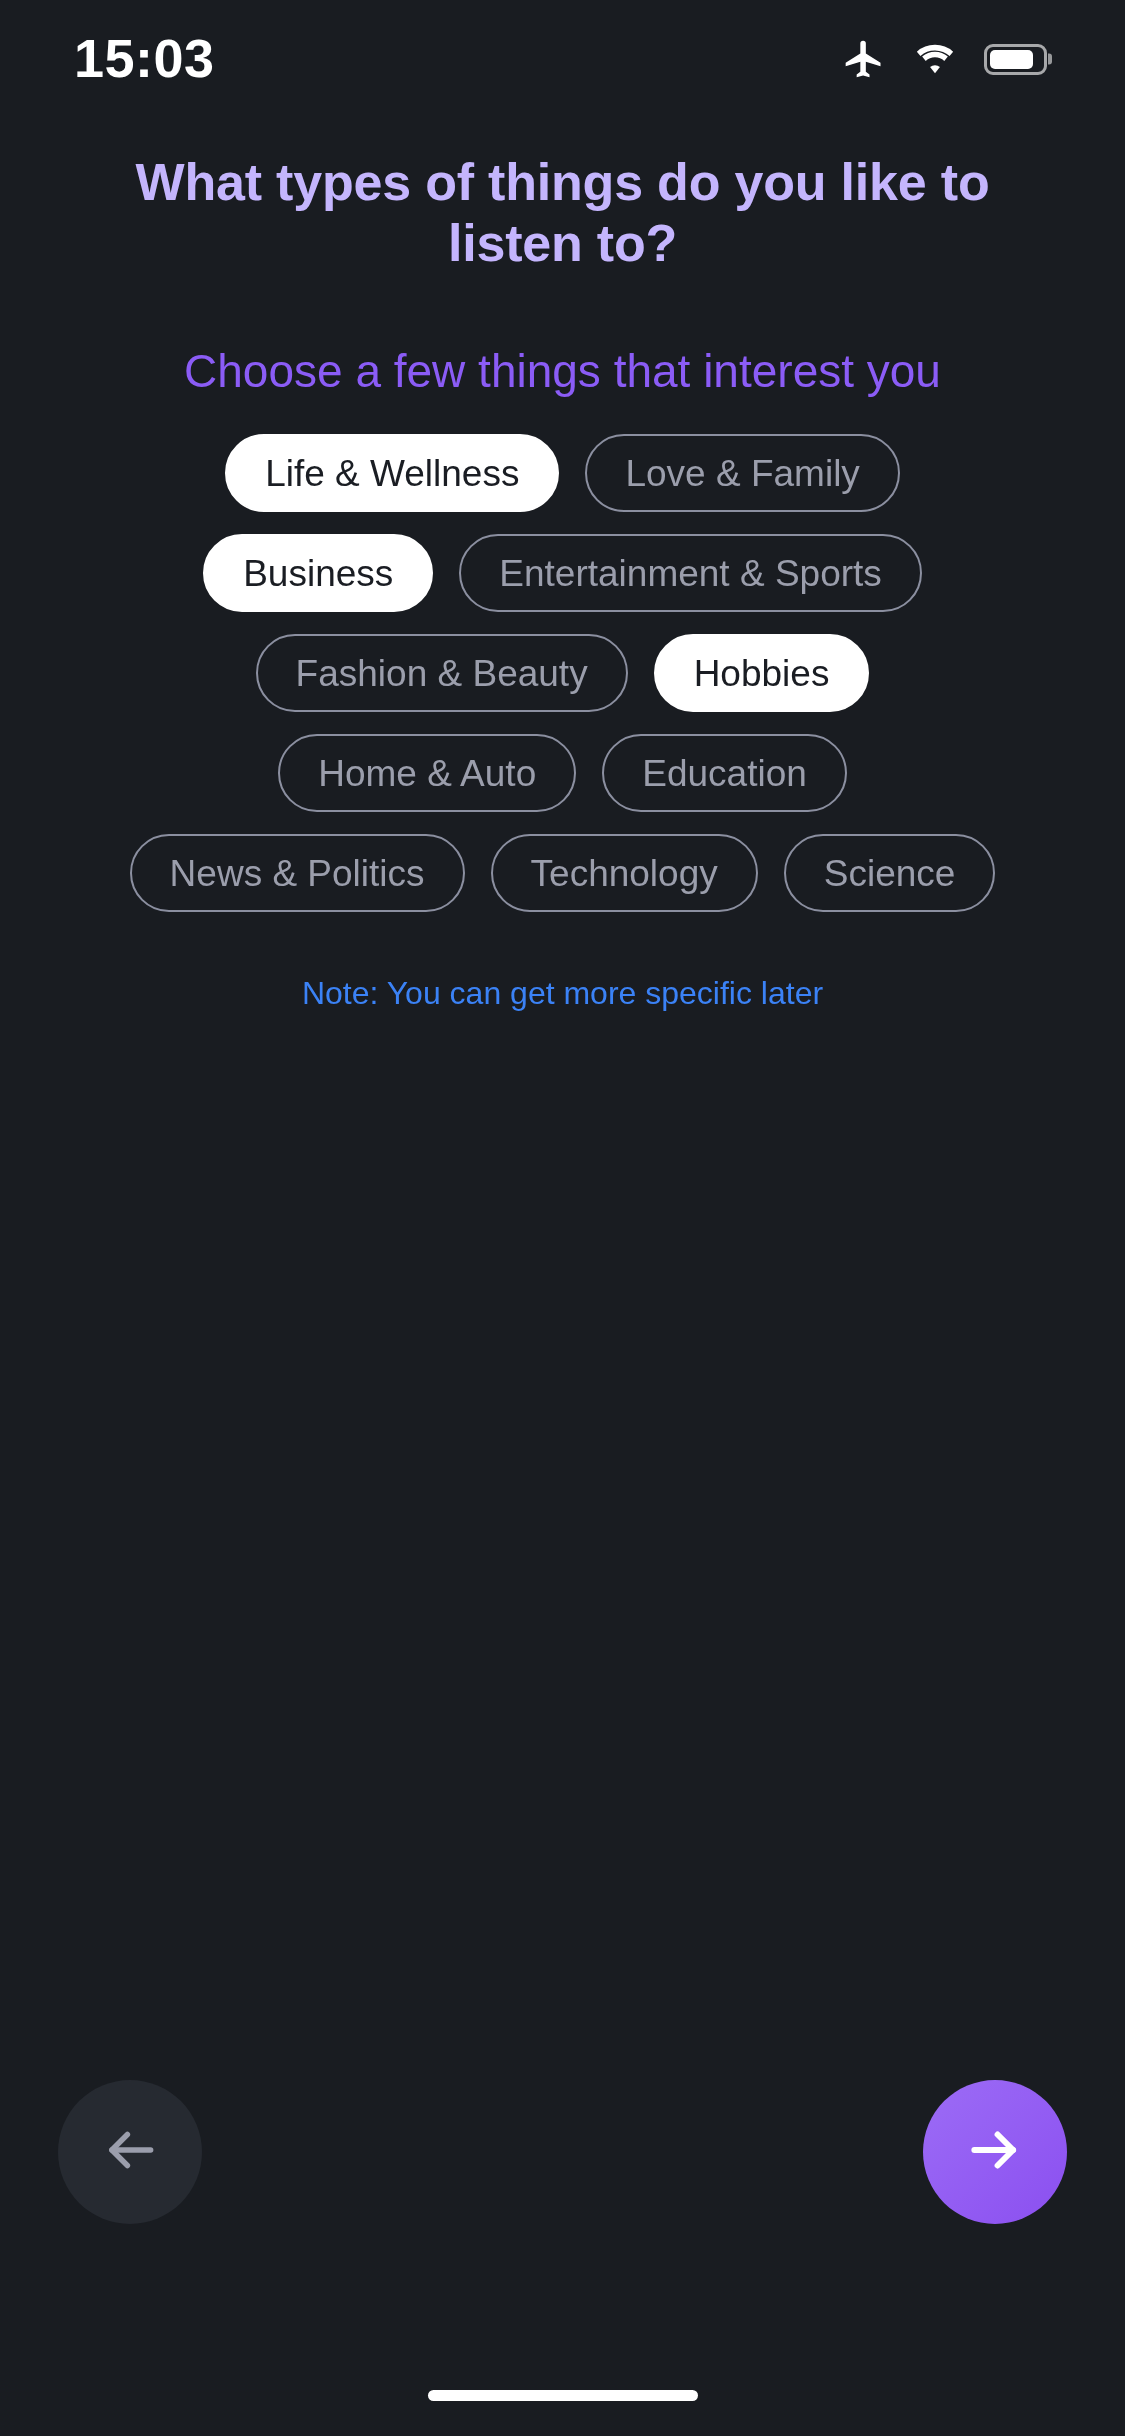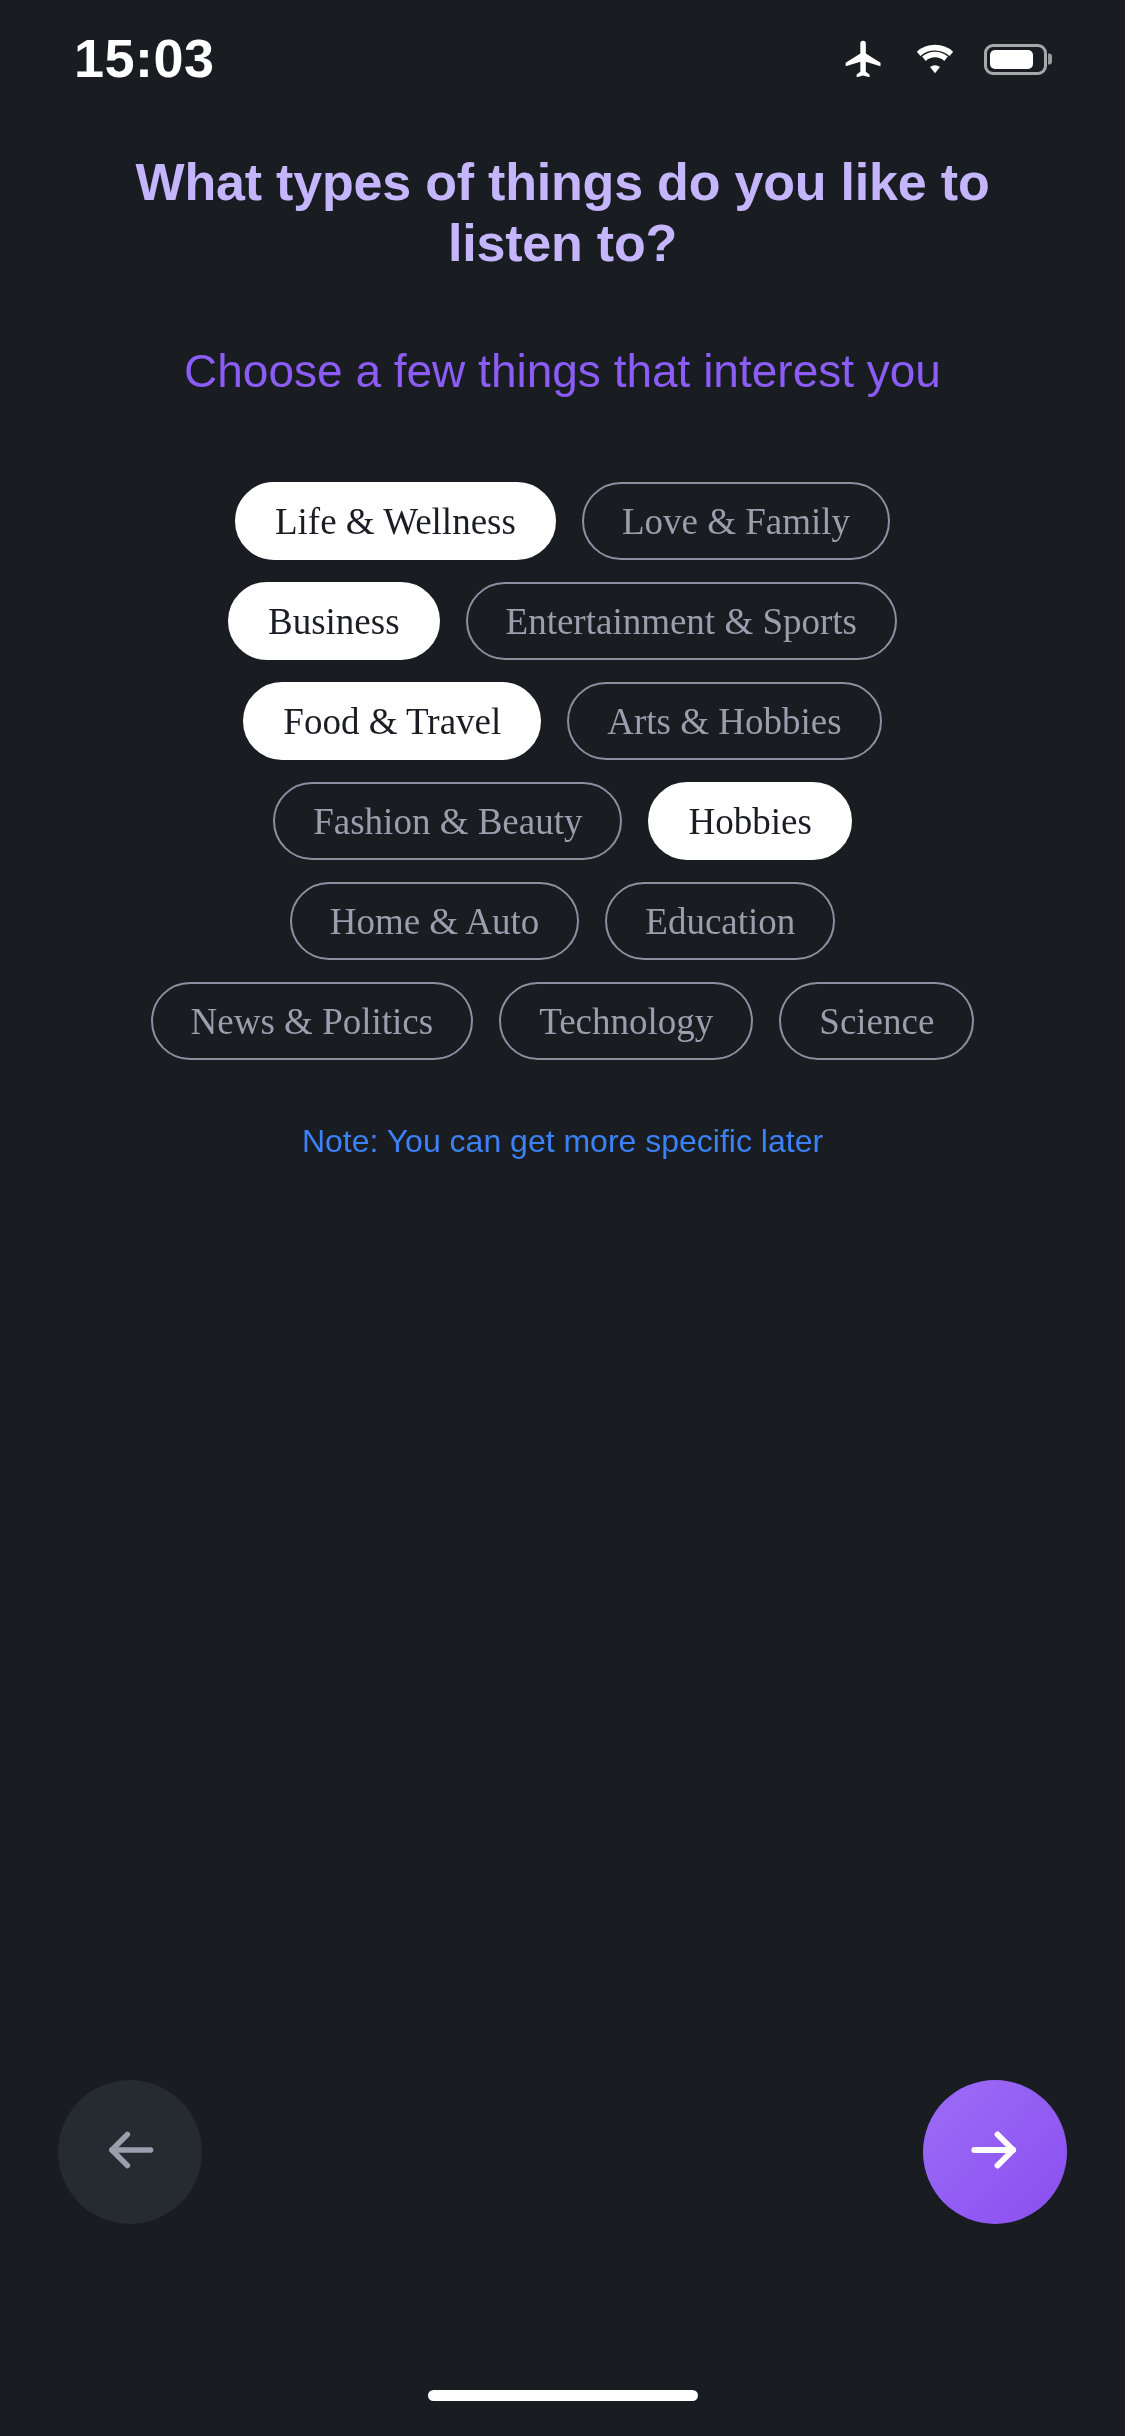--- a/index.html
+++ b/index.html
@@ -70,26 +70,25 @@
     margin-top:68px;
     color:#8b5cf6;
     font-size:46px;
     font-weight:normal;
     text-align:center;
     line-height:1.25;
   }
 
   
   .chips {
-    margin-top:82px;
+    margin-top:34px;
     padding:0 72px;
     display:flex;
     flex-direction:column;
     gap:22px;
-    font-family:Liberation Serif, serif;
   }
   .chip-row {
     display:flex;
     justify-content:center;
     align-items:center;
     gap:26px;
   }
   .chip {
     display:inline-flex;
     align-items:center;
@@ -184,24 +183,20 @@
   <div class="chips">
     <div class="chip-row">
       <div class="chip selected">Life &amp; Wellness</div>
       <div class="chip">Love &amp; Family</div>
     </div>
     <div class="chip-row">
       <div class="chip selected">Business</div>
       <div class="chip">Entertainment &amp; Sports</div>
     </div>
     <div class="chip-row">
-      <div class="chip selected">Food &amp; Travel</div>
-      <div class="chip">Arts &amp; Hobbies</div>
-    </div>
-    <div class="chip-row">
       <div class="chip">Fashion &amp; Beauty</div>
       <div class="chip selected">Hobbies</div>
     </div>
     <div class="chip-row">
       <div class="chip">Home &amp; Auto</div>
       <div class="chip">Education</div>
     </div>
     <div class="chip-row">
       <div class="chip">News &amp; Politics</div>
       <div class="chip">Technology</div>

